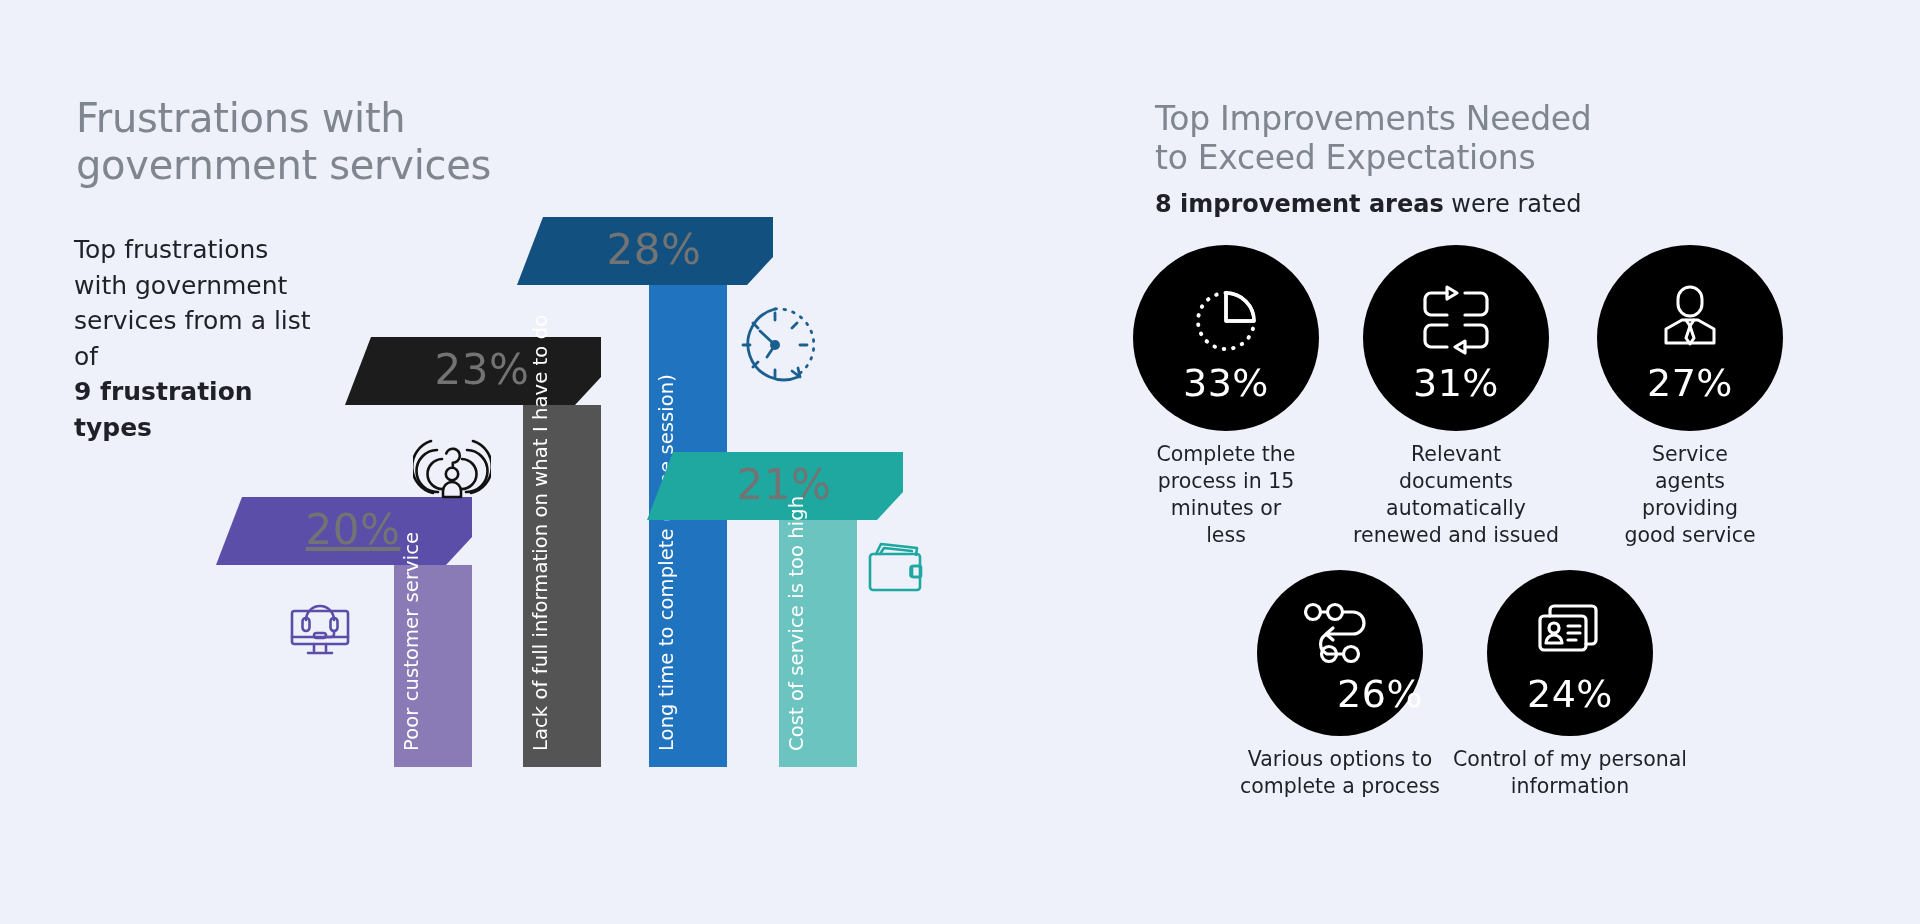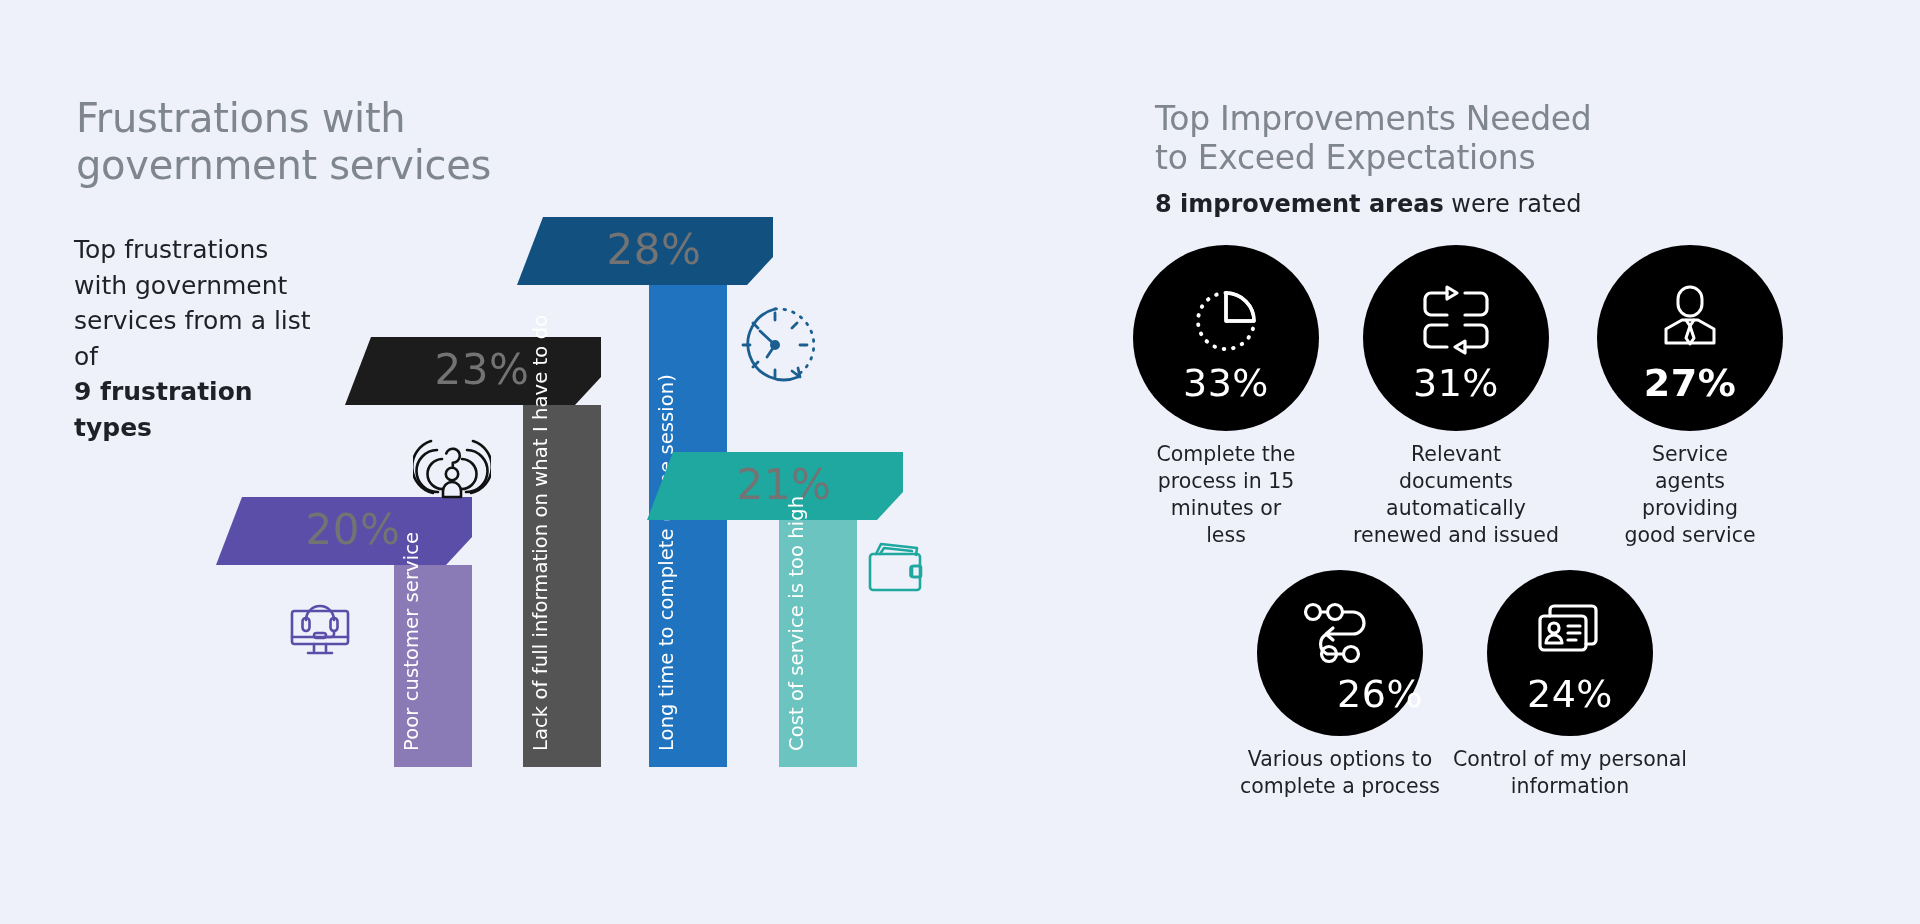--- a/index.html
+++ b/index.html
@@ -110,21 +110,21 @@
     <div>with government</div>
     <div>services from a list of</div>
     <b>9 frustration types</b>
   </div>
 
   <div class="bar-group" style="left:216px; width:300px; height:270px;">
 
     <svg class="cap-svg" width="256" height="68" viewBox="0 0 256 68" style="position:absolute; left:0; top:0;">
       <polygon points="26,0 256,0 256,40 230,68 0,68" fill="#5b4ea8"></polygon>
     </svg>
-    <div class="cap" style="left:0; top:0; width:256px;">
+    <div class="cap" style="left:0; top:0; width:256px;text-decoration:underline;">
       <span>20%</span>
     </div>
 
     <div class="bar-body" style="left:178px; height:202px; background:#8a7ab5;">
       <div class="bar-label-wrap">
         <div class="bar-label-inner">Poor customer service</div>
       </div>
     </div>
 
     <span class="bar-icon" style="left:68px; top:96px;">
@@ -265,21 +265,21 @@
   <div class="circle-item" style="left:1590px; top:245px; width:200px;">
     <div class="circle" style="width:186px; height:186px; margin:0 auto;">
       <span class="ico" style="top:36px;">
         <svg width="72" height="74" viewBox="0 0 72 74" fill="none" stroke="#ffffff" stroke-width="3" stroke-linecap="round" stroke-linejoin="round">
           <path d="M36 6 a12 12 0 0 1 12 12 v5 a12 12 0 0 1 -24 0 v-5 a12 12 0 0 1 12 -12 z"></path>
           <path d="M12 62 v-14 l16 -9 h16 l16 9 v14 z"></path>
           <path d="M32 39 l4 6 l4 -6"></path>
           <path d="M36 45 l-4 12 l4 6 l4 -6 z"></path>
         </svg>
       </span>
-      <span class="pct" style="top:116px;font-weight:bold;">27%</span>
+      <span class="pct" style="top:116px;">27%</span>
     </div>
     <div class="circle-caption">Service
 agents
 providing
 good service</div>
   </div>
 
   <div class="circle-item" style="left:1225px; top:570px; width:230px;">
     <div class="circle" style="width:166px; height:166px; margin:0 auto;">
       <span class="ico" style="top:32px;">

